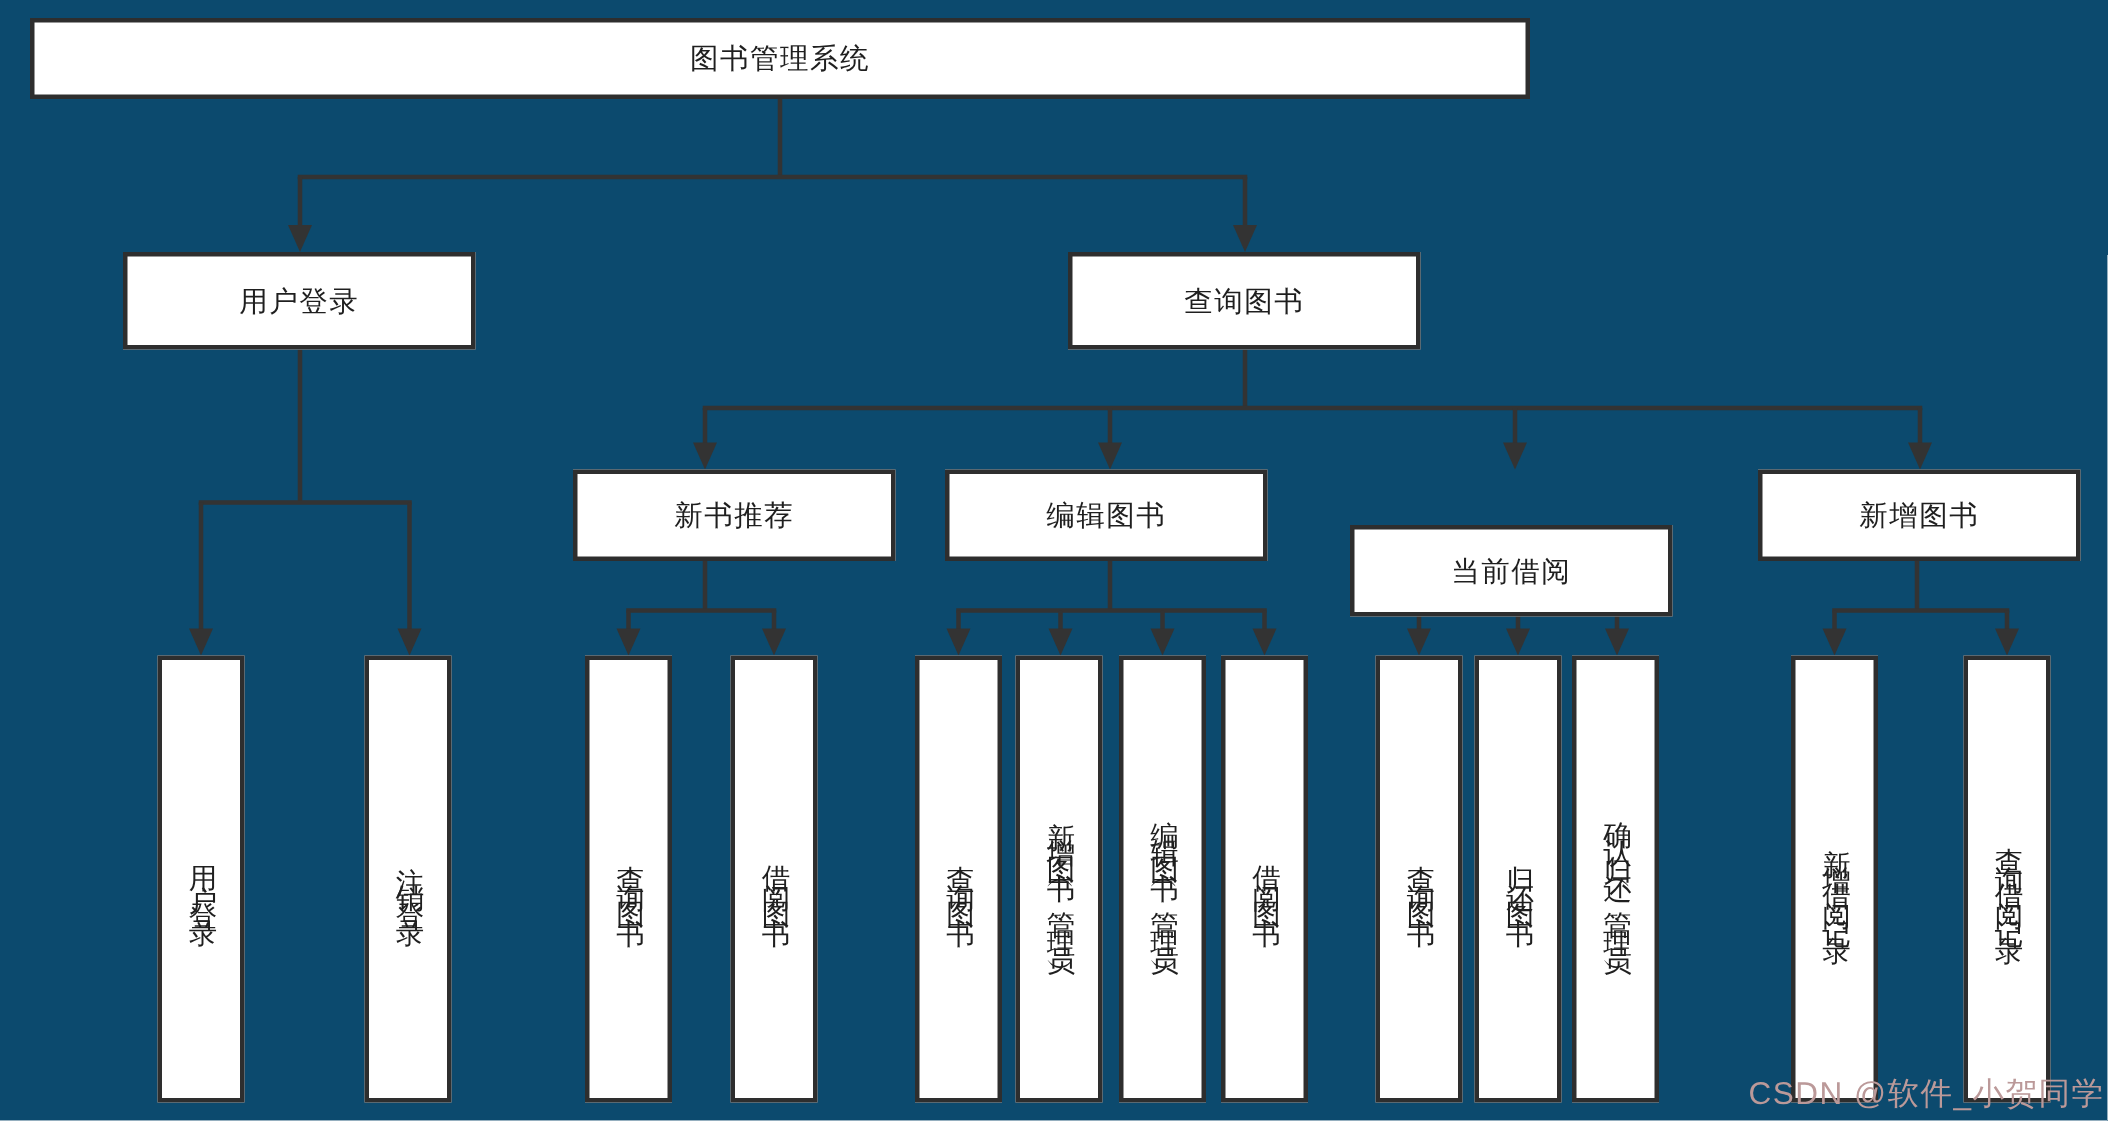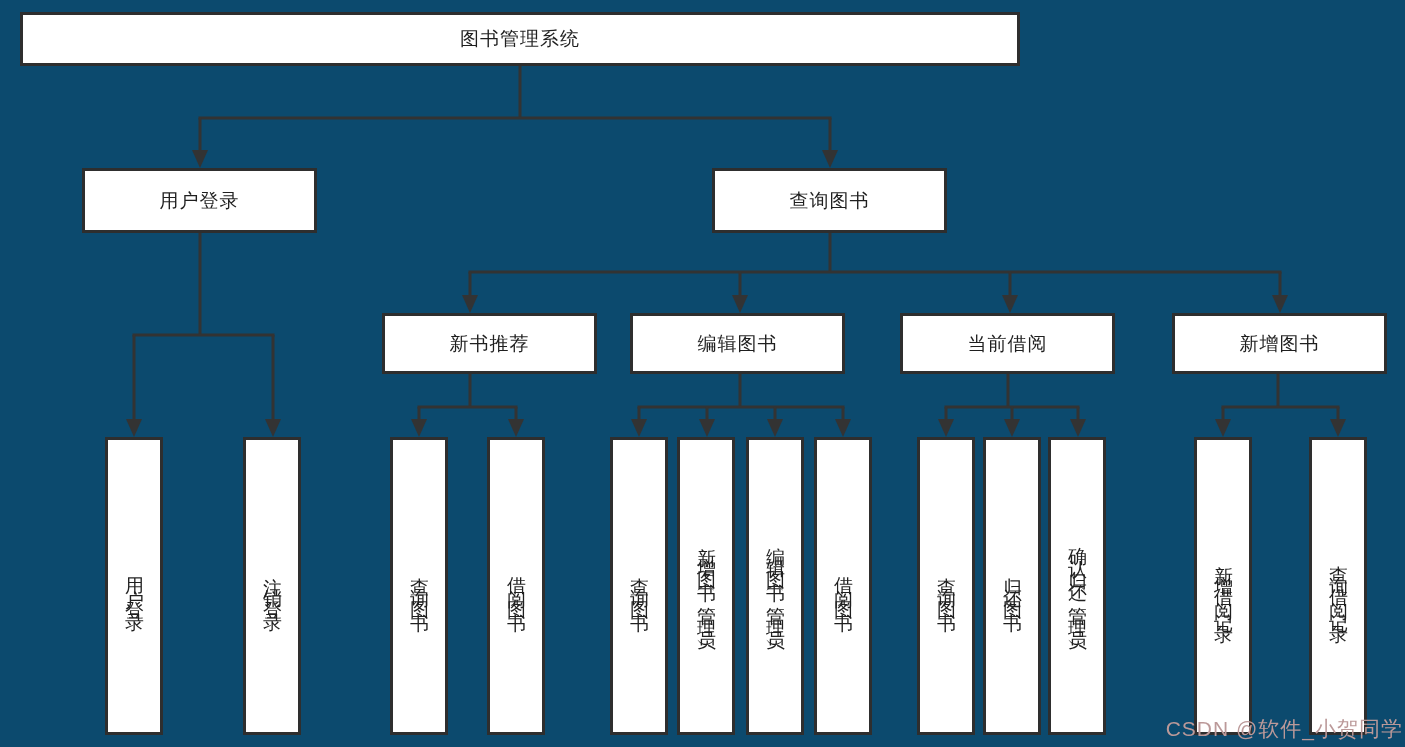--- a/index.html
+++ b/index.html
@@ -157,21 +157,21 @@
   <div class="box lvl2" style="left:712px;">
     <span class="h-label">查询图书</span>
   </div>
 
   <div class="box lvl3" style="left:382px;">
     <span class="h-label">新书推荐</span>
   </div>
   <div class="box lvl3" style="left:630px;">
     <span class="h-label">编辑图书</span>
   </div>
-  <div class="box lvl3" style="left:900px;">
+  <div class="box lvl3" style="left:900px;margin-top:37px;">
     <span class="h-label">当前借阅</span>
   </div>
   <div class="box lvl3" style="left:1172px;">
     <span class="h-label">新增图书</span>
   </div>
 
   <div class="box leaf v-box" style="left:105px;">
     <span class="v-label">用户登录</span>
   </div>
   <div class="box leaf v-box" style="left:243px;">

